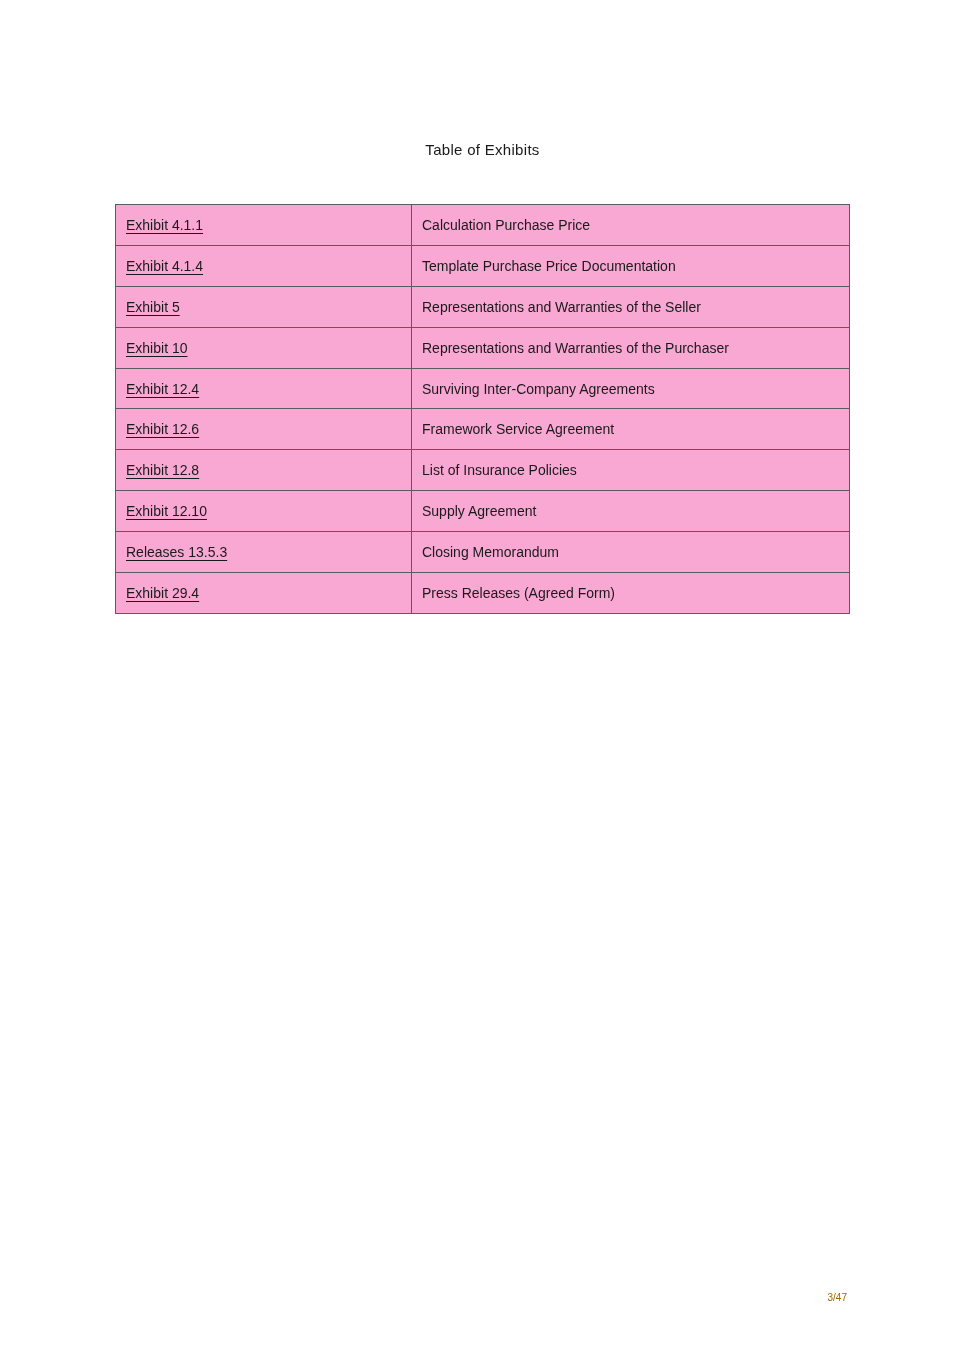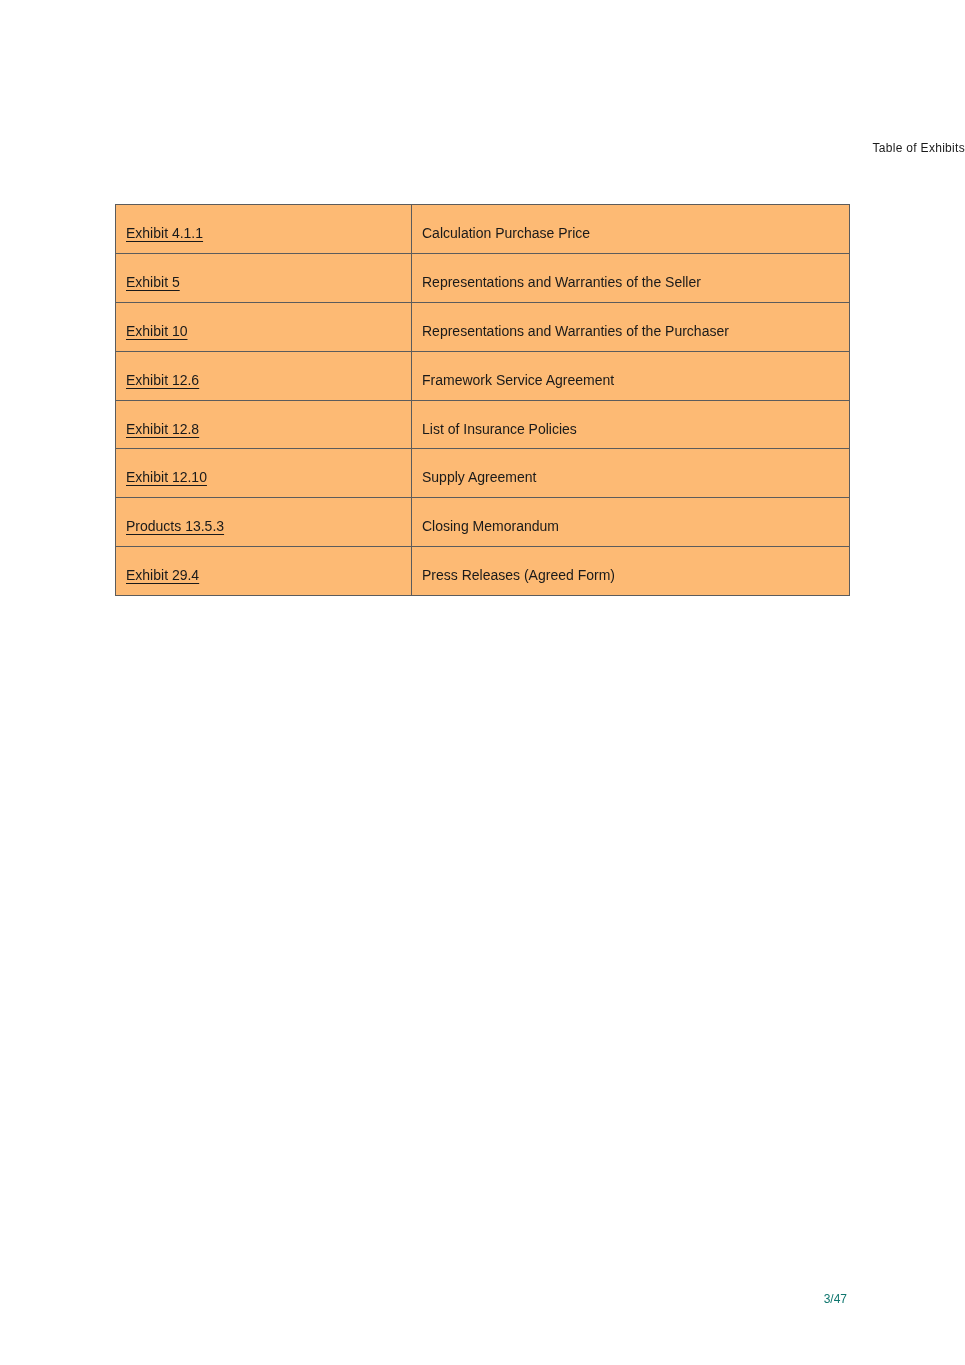--- a/index.html
+++ b/index.html
@@ -13,97 +13,105 @@
     background: #ffffff;
     font-family: "Liberation Sans", sans-serif;
     color: #1a1a1a;
     overflow: hidden;
   }
   .page-title {
     position: absolute;
     top: 141px;
     left: 0;
     width: 100%;
-    text-align: right;
-    font-size: 12px;
+    text-align: center;
+    font-size: 15px;
     font-weight: normal;
     margin: 0;
     letter-spacing: 0.3px;
   }
   table.exhibits-table {
     position: absolute;
     left: 115px;
     top: 204px;
     width: 734px;
     border-collapse: collapse;
     table-layout: fixed;
   }
   table.exhibits-table td {
     border: 1px solid #5c5c5c;
     height: 39.9px;
     font-size: 14px;
-    padding: 8px 8px 0 10px;
+    padding: 0 8px 0 10px;
     vertical-align: middle;
-    background: #fdba74;
+    background: #f9a8d4;
     overflow: hidden;
     white-space: nowrap;
   }
   table.exhibits-table col.col-exhibit { width: 296px; }
   table.exhibits-table col.col-desc   { width: 438px; }
   a.exhibit-link {
     color: #1a1a1a;
     text-decoration: underline;
     text-underline-offset: 3px;
     cursor: pointer;
   }
   .page-number {
     position: absolute;
     top: 1292px;
     right: 118px;
-    font-size: 12px;
-    color: #0f766e;
+    font-size: 10px;
+    color: #a16207;
   }
 </style>
 </head>
 <body>
 
 <div class="page-title">Table of Exhibits</div>
 
 <table class="exhibits-table">
   <colgroup>
     <col class="col-exhibit">
     <col class="col-desc">
   </colgroup>
   <tbody>
       <tr>
         <td><a class="exhibit-link">Exhibit 4.1.1</a></td>
         <td>Calculation Purchase Price</td>
       </tr>
       <tr>
+        <td><a class="exhibit-link">Exhibit 4.1.4</a></td>
+        <td>Template Purchase Price Documentation</td>
+      </tr>
+      <tr>
         <td><a class="exhibit-link">Exhibit 5</a></td>
         <td>Representations and Warranties of the Seller</td>
       </tr>
       <tr>
         <td><a class="exhibit-link">Exhibit 10</a></td>
         <td>Representations and Warranties of the Purchaser</td>
+      </tr>
+      <tr>
+        <td><a class="exhibit-link">Exhibit 12.4</a></td>
+        <td>Surviving Inter-Company Agreements</td>
       </tr>
       <tr>
         <td><a class="exhibit-link">Exhibit 12.6</a></td>
         <td>Framework Service Agreement</td>
       </tr>
       <tr>
         <td><a class="exhibit-link">Exhibit 12.8</a></td>
         <td>List of Insurance Policies</td>
       </tr>
       <tr>
         <td><a class="exhibit-link">Exhibit 12.10</a></td>
         <td>Supply Agreement</td>
       </tr>
       <tr>
-        <td><a class="exhibit-link">Products 13.5.3</a></td>
+        <td><a class="exhibit-link">Releases 13.5.3</a></td>
         <td>Closing Memorandum</td>
       </tr>
       <tr>
         <td><a class="exhibit-link">Exhibit 29.4</a></td>
         <td>Press Releases (Agreed Form)</td>
       </tr>
     </tbody>
 </table>
 
 <div class="page-number">3/47</div>

